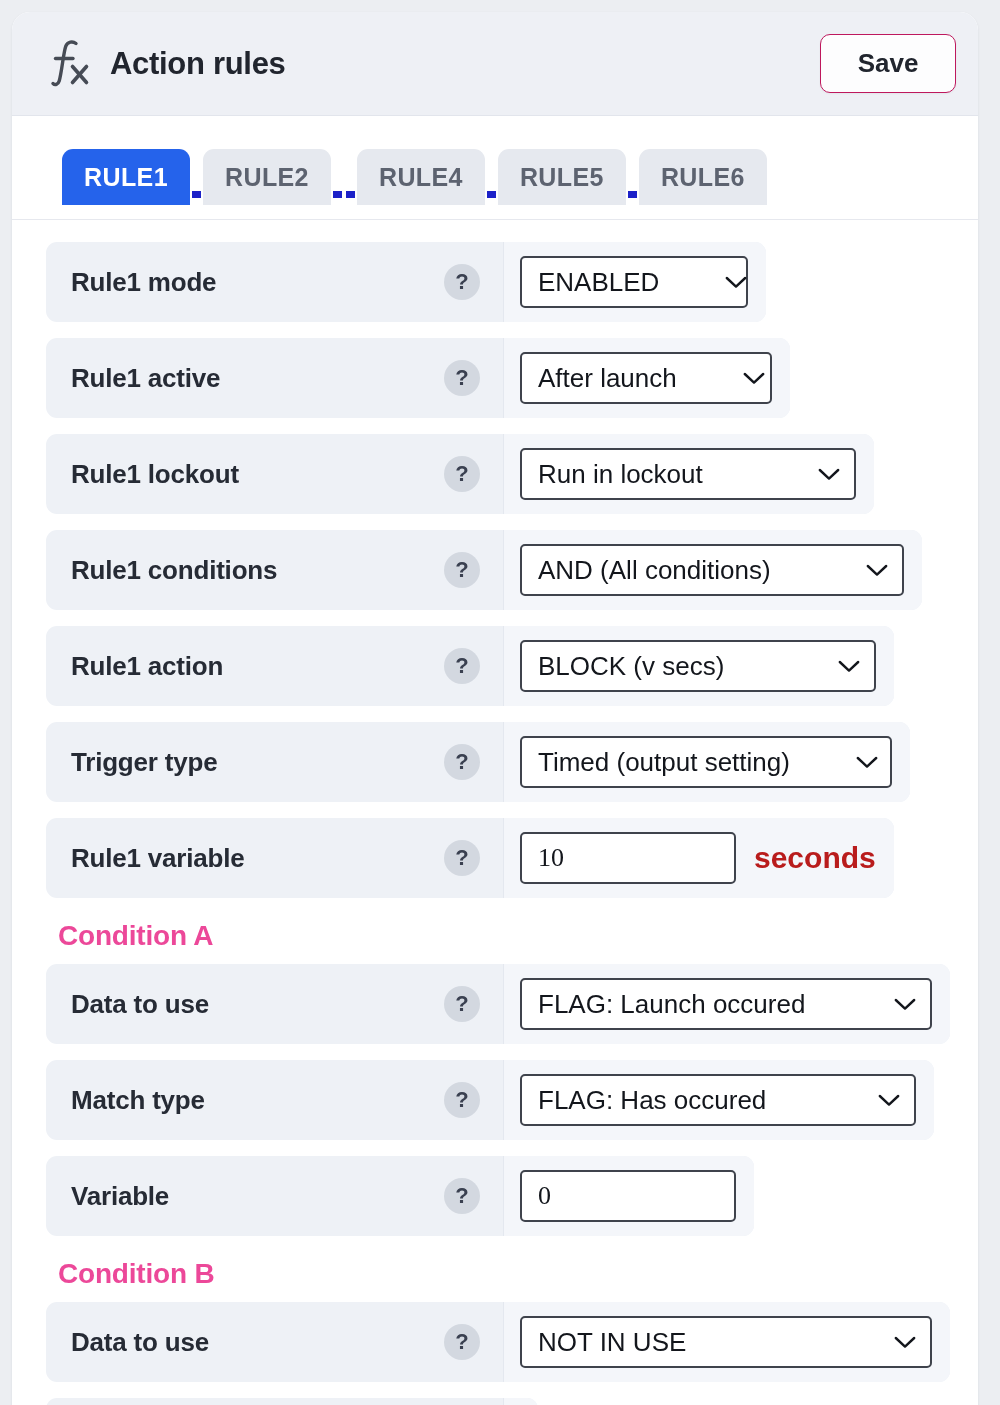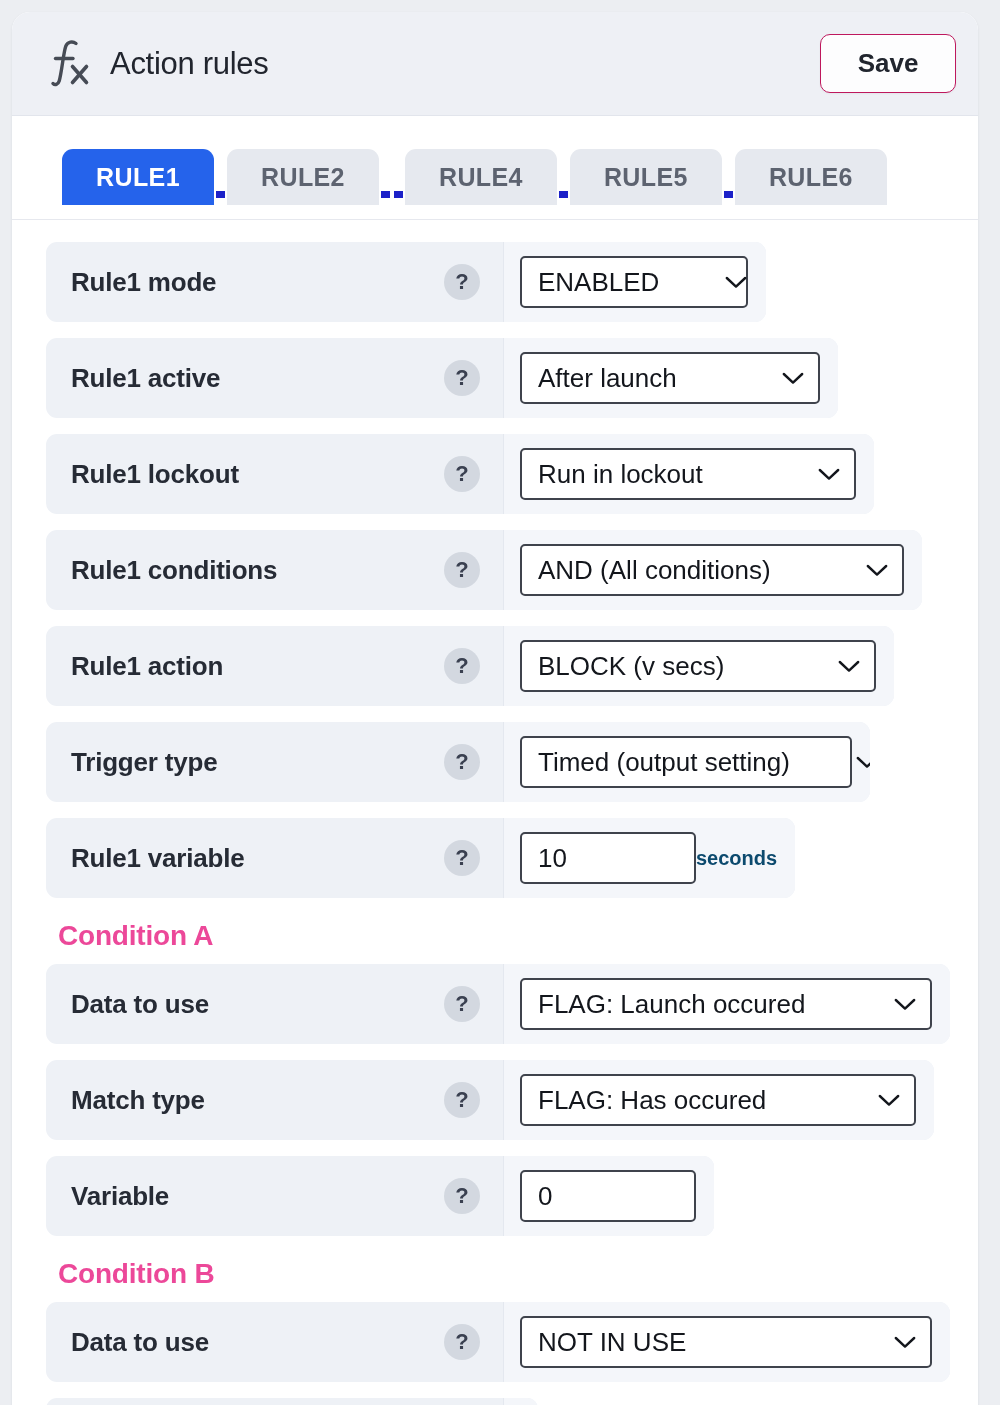--- a/index.html
+++ b/index.html
@@ -45,21 +45,21 @@
     height: 56px;
     flex: 0 0 auto;
     display: flex;
     align-items: center;
     justify-content: center;
     color: #464b55;
   }
   .fx-icon svg { display:block; }
   .header-title {
     font-size: 31px;
-    font-weight: normal;
+    font-weight: bold;
     color: #21252e;
     letter-spacing: -0.3px;
     margin-left: 14px;
     white-space: nowrap;
   }
   .save-button {
     margin-left: auto;
     width: 134px;
     height: 57px;
     background: #fdfdfe;
@@ -82,21 +82,21 @@
     background: #ffffff;
     border-bottom: 1px solid #e6e8ee;
     display: flex;
     align-items: flex-end;
     padding-left: 50px;
     box-sizing: border-box;
   }
   .tab {
     position: relative;
     height: 56px;
-    padding: 0 34px;
+    padding: 0 22px;
     display: flex;
     align-items: center;
     justify-content: center;
     font-size: 25px;
     font-weight: bold;
     letter-spacing: 0.4px;
     color: #5d6370;
     background: #e6e9ef;
     border-top-left-radius: 11px;
     border-top-right-radius: 11px;
@@ -198,27 +198,29 @@
   .control.select { justify-content: space-between; gap: 48px; }
   .control .ctl-text { flex: 1 1 auto; }
   .chev {
     margin-left: 18px;
     flex: 0 0 auto;
     display: flex;
     align-items: center;
     color: #13161c;
   }
   .control.input {
-    width: 176px;
+    width: 216px;
     cursor: text;
+    font-family: Liberation Serif, serif;
   }
   .suffix {
-    font-size: 20px;
-    font-weight: bold;
-    color: #0c4a6e;
+    font-size: 30px;
+    font-weight: bold;
+    color: #b91c1c;
+    margin-left: 18px;
     white-space: nowrap;
   }
 
   .section-heading {
     font-size: 28px;
     font-weight: bold;
     color: #ec4899;
     letter-spacing: -0.2px;
     margin: 6px 0 12px 12px;
   }
@@ -284,21 +286,21 @@
         </div>
       </div>
     </div></div>
 
     <div class="rowwrap"><div class="row">
       <div class="row-left">
         <span class="row-label">Rule1 active</span>
         <span class="help-icon">?</span>
       </div>
       <div class="row-right">
-        <div class="control select" style="width:300px">
+        <div class="control select" style="width:252px">
           <span class="ctl-text">After launch</span>
           <span class="chev">
                 <svg width="22" height="13" viewBox="0 0 22 13">
                   <path d="M1.8 2 11 10.6 20.2 2" stroke="#13161c" stroke-width="2.4" fill="none" stroke-linecap="round" stroke-linejoin="round"></path>
                 </svg>
               </span>
         </div>
       </div>
     </div></div>
 
@@ -352,21 +354,21 @@
         </div>
       </div>
     </div></div>
 
     <div class="rowwrap"><div class="row">
       <div class="row-left">
         <span class="row-label">Trigger type</span>
         <span class="help-icon">?</span>
       </div>
       <div class="row-right">
-        <div class="control select" style="width:332px">
+        <div class="control select" style="width:372px">
           <span class="ctl-text">Timed (output setting)</span>
           <span class="chev">
                 <svg width="22" height="13" viewBox="0 0 22 13">
                   <path d="M1.8 2 11 10.6 20.2 2" stroke="#13161c" stroke-width="2.4" fill="none" stroke-linecap="round" stroke-linejoin="round"></path>
                 </svg>
               </span>
         </div>
       </div>
     </div></div>
 

